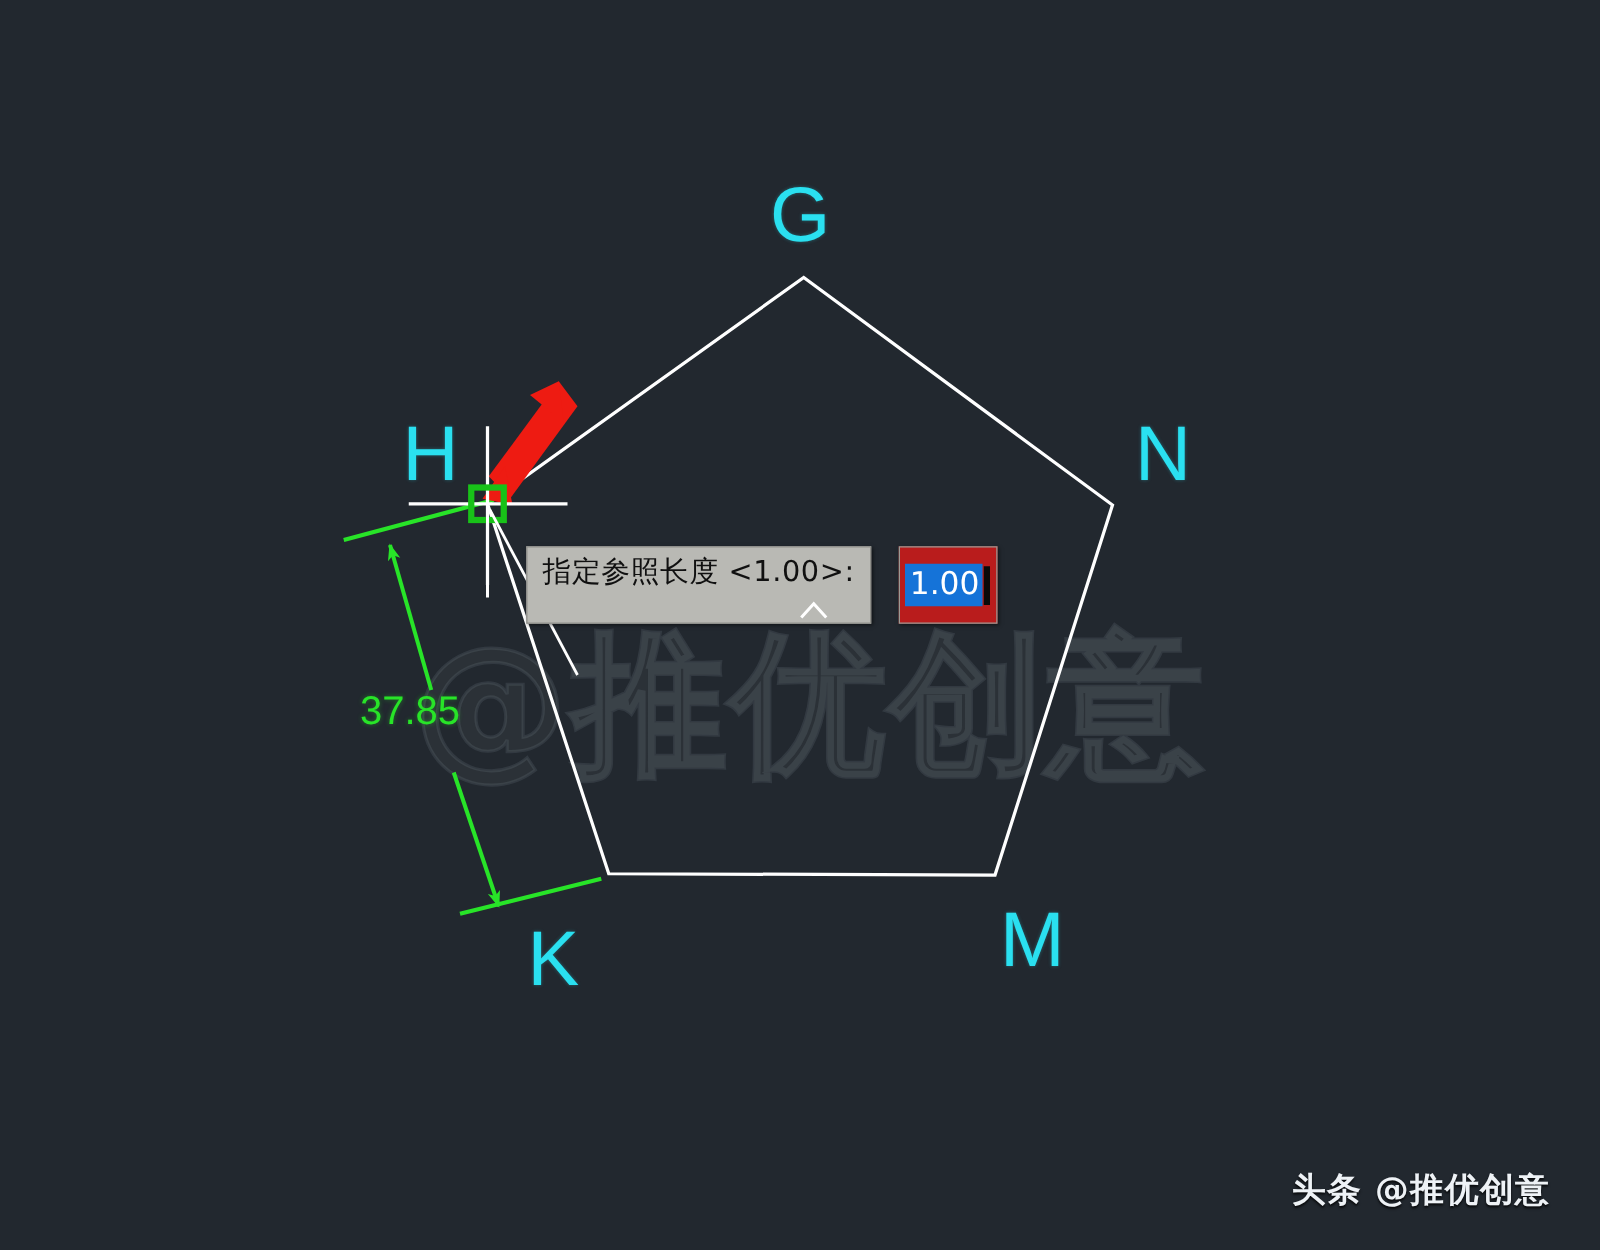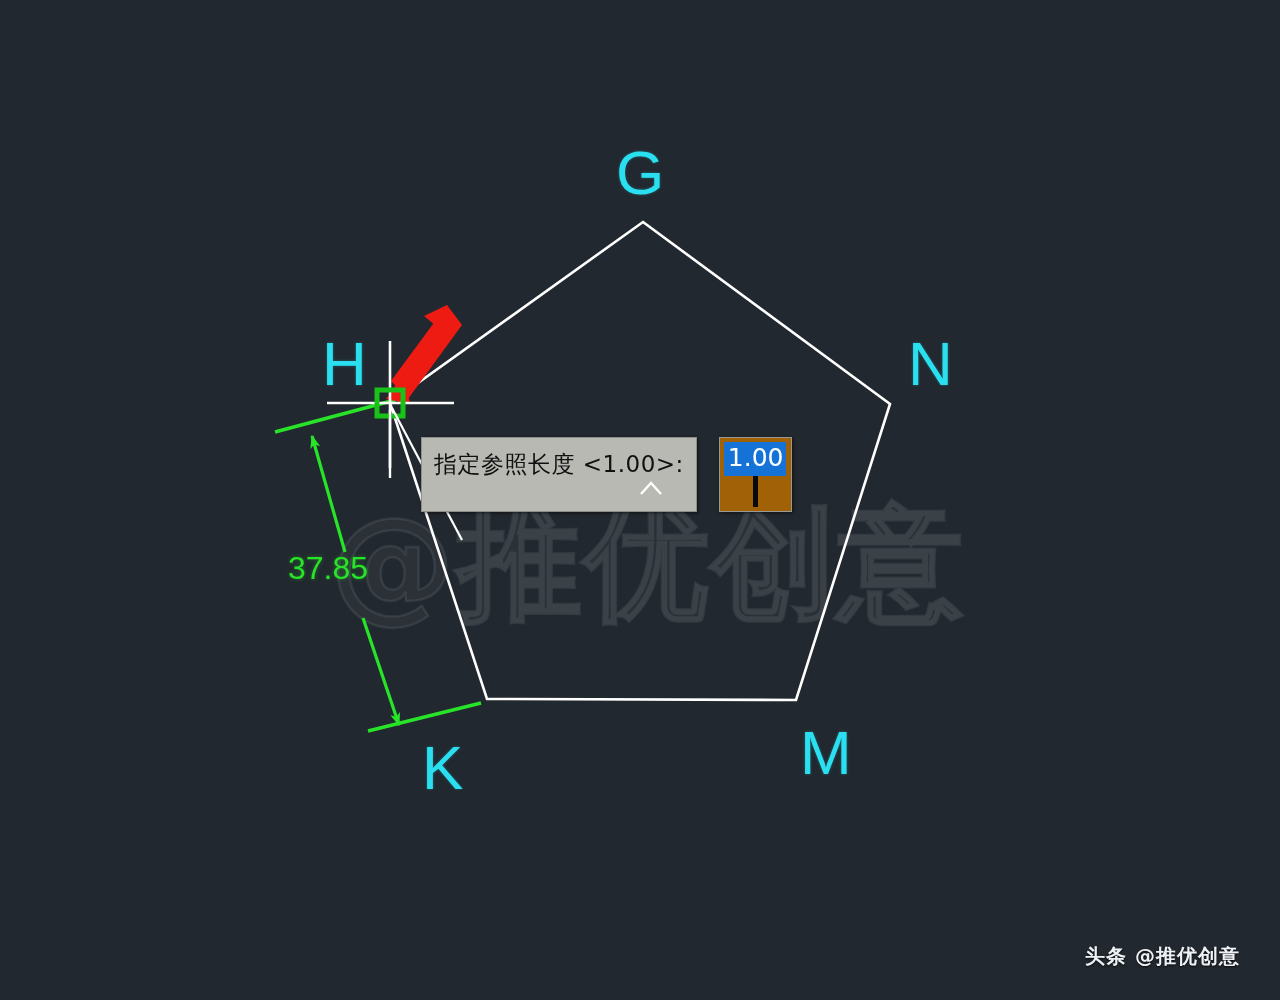--- a/index.html
+++ b/index.html
@@ -34,21 +34,21 @@
     white-space: nowrap;
     user-select: none;
     pointer-events: none;
     margin-top: 40px;
   }
   #wm-corner {
     position: absolute;
     right: 40px;
     bottom: 30px;
     font-family: "DejaVu Sans", sans-serif;
-    font-size: 20px;
+    font-size: 27px;
     font-weight: bold;
     color: #eef2f6;
     letter-spacing: 1px;
     text-shadow: 0 1px 2px rgba(0,0,0,0.8);
     white-space: nowrap;
     user-select: none;
   }
   
   #cad {
     position: absolute;
@@ -99,27 +99,26 @@
     line-height: 1;
     padding: 9px 12px 28px 12px;
     white-space: nowrap;
     box-shadow: 1px 1px 3px rgba(0,0,0,0.55);
     display: flex;
     align-items: center;
     letter-spacing: 0.5px;
   }
   #dyn-field {
     margin-left: 22px;
-    background: #a16207;
+    background: #b91c1c;
     border: 1px solid #9a9a95;
     padding: 4px 5px 4px 4px;
     display: flex;
     align-items: center;
     box-shadow: 1px 1px 3px rgba(0,0,0,0.55);
-    flex-direction: column;
   }
   #dyn-value {
     background: #1573d8;
     color: #ffffff;
     font-family: "DejaVu Sans", sans-serif;
     font-size: 25px;
     line-height: 1.15;
     padding: 2px 2px 3px 4px;
     white-space: nowrap;
   }

